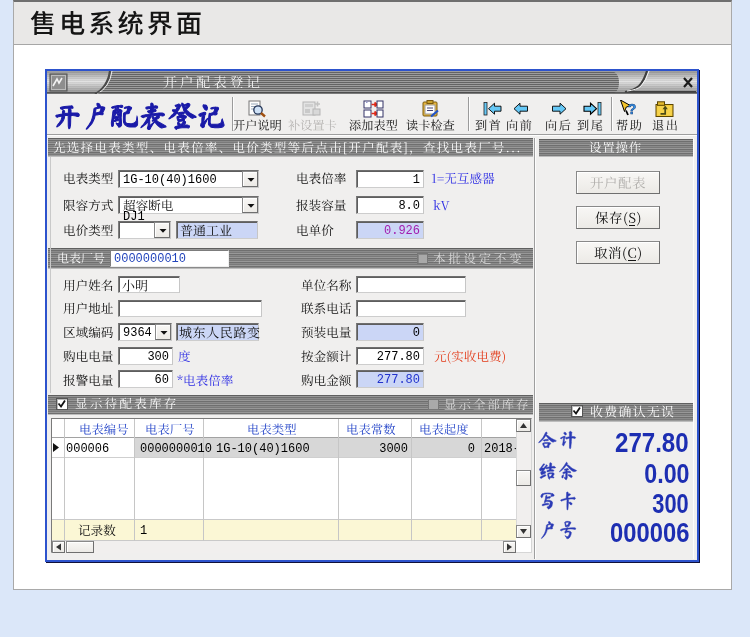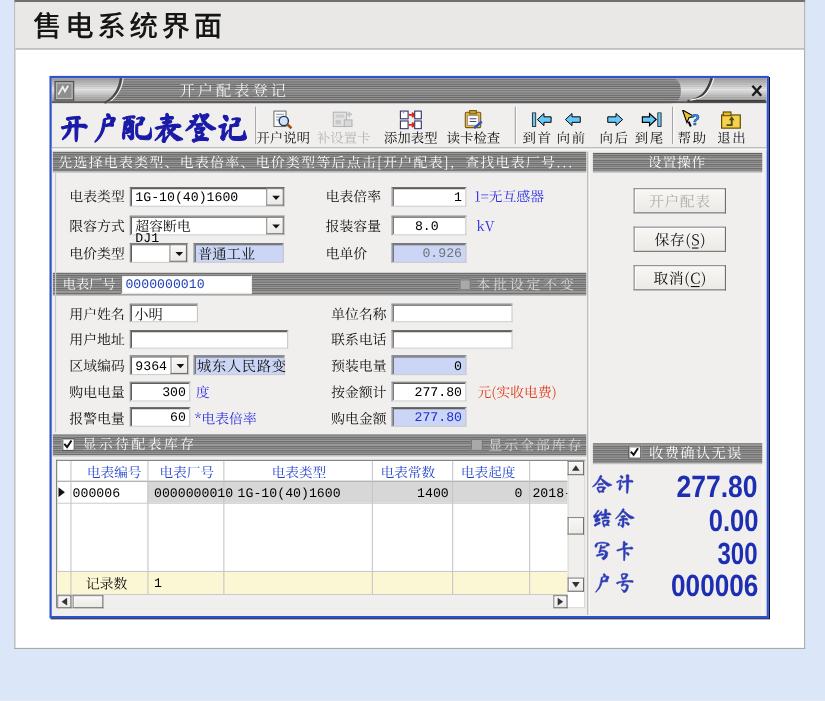--- a/index.html
+++ b/index.html
@@ -313,30 +313,30 @@
 <div class="abs mono" style="left:356px;top:174px;width:64px;text-align:right">1</div>
 <svg style="position:absolute;left:296.0px;top:199.0px;overflow:visible;" width="52" height="18">
     <g fill="#141414" transform="translate(0,11.09) scale(0.012600,-0.012600)">
       <use href="#a62A5" x="0"></use>
       <use href="#a88C5" x="1000"></use>
       <use href="#a5BB9" x="2000"></use>
       <use href="#a91CF" x="3000"></use>
     </g>
   </svg>
 <div class="tbox" style="left:356px;top:196px;width:68px;height:18px"></div>
-<div class="abs mono" style="left:356px;top:200px;width:64px;text-align:center">8.0</div>
+<div class="abs mono" style="left:356px;top:200px;width:64px;text-align:right">8.0</div>
 <svg style="position:absolute;left:296.0px;top:224.0px;overflow:visible;" width="40" height="18">
     <g fill="#141414" transform="translate(0,11.09) scale(0.012600,-0.012600)">
       <use href="#a7535" x="0"></use>
       <use href="#a5355" x="1000"></use>
       <use href="#a4EF7" x="2000"></use>
     </g>
   </svg>
 <div class="bbox" style="left:356px;top:221px;width:68px;height:18px"></div>
-<div class="abs mono" style="left:356px;top:225px;width:64px;text-align:right;color:#737373">0.926</div>
+<div class="abs mono" style="left:356px;top:225px;width:64px;text-align:right;color:#a21caf">0.926</div>
 <svg style="position:absolute;left:431.0px;top:172.0px;overflow:visible;" width="66" height="18">
     <g fill="#2e2ee4" transform="translate(0,11.09) scale(0.012600,-0.012600)">
       <use href="#a0031" x="0"></use>
       <use href="#a003D" x="471"></use>
       <use href="#a65E0" x="1051"></use>
       <use href="#a4E92" x="2051"></use>
       <use href="#a611F" x="3051"></use>
       <use href="#a5668" x="4051"></use>
     </g>
   </svg>
@@ -587,21 +587,21 @@
       <use href="#a8D77" x="2000"></use>
       <use href="#a5EA6" x="3000"></use>
     </g>
   </svg>
 <svg class="abs" style="left:53px;top:443px" width="7" height="9">
     <path d="M0,0 l6,4.5 -6,4.5 z" fill="#111"></path>
   </svg>
 <div class="abs mono" style="left:66px;top:443px">000006</div>
 <div class="abs mono" style="left:140px;top:443px">0000000010</div>
 <div class="abs mono" style="left:216px;top:443px">1G-10(40)1600</div>
-<div class="abs mono" style="left:338px;top:443px;width:70px;text-align:right">1400</div>
+<div class="abs mono" style="left:338px;top:443px;width:70px;text-align:right">3000</div>
 <div class="abs mono" style="left:411px;top:443px;width:64px;text-align:right">0</div>
 <div class="abs mono" style="left:484px;top:443px;width:32px;overflow:hidden">2018-</div>
 <svg style="position:absolute;left:78.0px;top:524.0px;overflow:visible;" width="40" height="18">
     <g fill="#141414" transform="translate(0,11.09) scale(0.012600,-0.012600)">
       <use href="#a8BB0" x="0"></use>
       <use href="#a5F55" x="1000"></use>
       <use href="#a6570" x="2000"></use>
     </g>
   </svg>
 <div class="abs mono" style="left:140px;top:525px">1</div>

